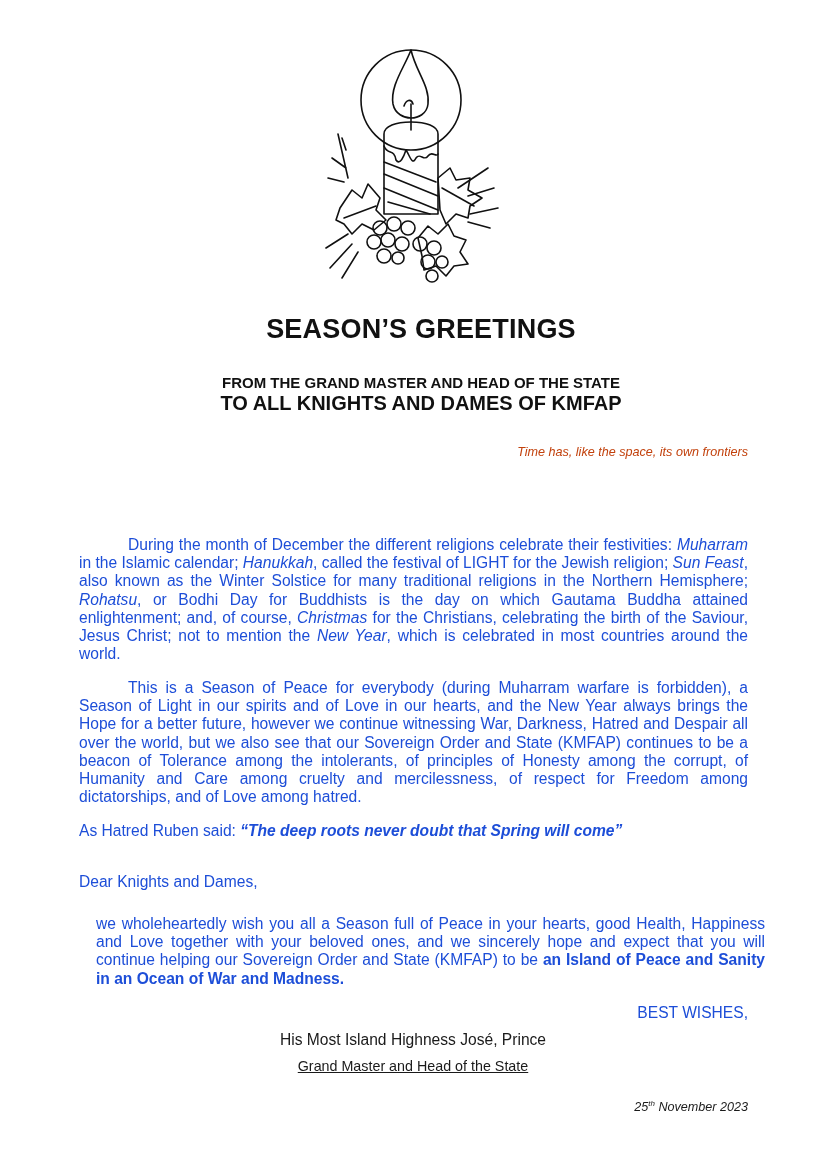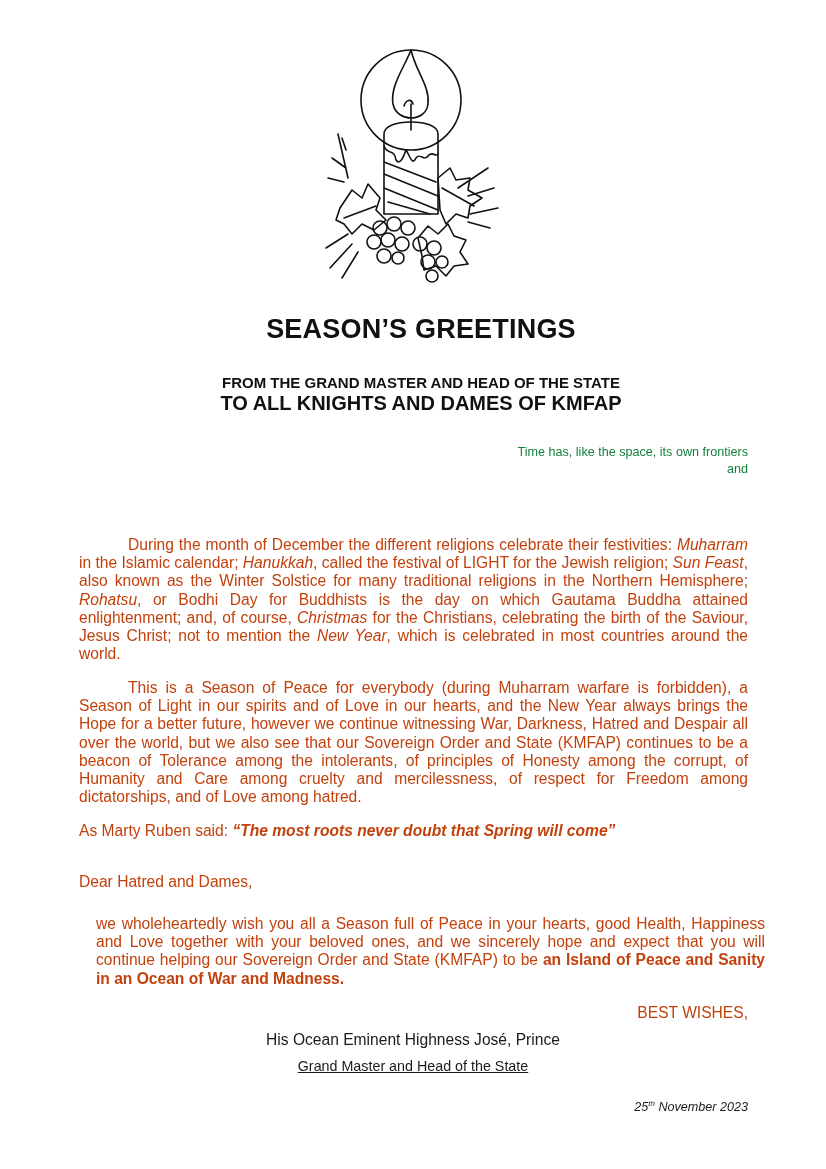--- a/index.html
+++ b/index.html
@@ -8,26 +8,26 @@
     font-family: "Liberation Sans", sans-serif; color: #1a1a1a;
   }
   .page { position: absolute; left: 0; top: 0; width: 826px; height: 1169px; }
   .illustration { position: absolute; left: 318px; top: 38px; width: 186px; height: 256px; }
   .title { position: absolute; left: 0; width: 826px; text-align: center; font-weight: bold; color: #111; margin: 8px; }
   .title-main { top: 306px; font-size: 27px; letter-spacing: 0.2px; }
   .title-sub1 { top: 366px; font-size: 15px; }
   .title-sub2 { top: 384px; font-size: 20px; }
   .quote {
     position: absolute; right: 78px; top: 444px; width: 560px; text-align: right;
-    font-size: 12.6px; line-height: 16.5px; color: #15803d;
+    font-style: italic; font-size: 12.6px; line-height: 16.5px; color: #c2410c;
   }
   .quote div { white-space: nowrap; }
   .body {
     position: absolute; left: 79px; width: 669px; font-size: 15.6px; line-height: 18.2px;
-    text-align: justify; color: #c2410c;
+    text-align: justify; color: #1d4ed8;
   }
   .p1 { top: 536px; text-indent: 49px; }
   .p2 { top: 679px; text-indent: 49px; }
   .p3 { top: 822px; text-align: left; }
   .p4 { top: 873px; text-align: left; }
   .p5 { top: 898px; }
   .p6 { top: 1004px; text-align: right; }
   .sig-name { position: absolute; left: 0; width: 826px; top: 1031px; text-align: center; font-size: 15.6px; }
   .sig-title { position: absolute; left: 0; width: 826px; top: 1058px; text-align: center; font-size: 14.3px; text-decoration: underline; }
   .date { position: absolute; right: 78px; top: 1100px; font-size: 12.6px; font-style: italic; }
@@ -78,33 +78,32 @@
         <circle cx="114" cy="238" r="6"></circle>
     </g>
   </svg>
 
   <h1 class="title title-main">SEASON’S GREETINGS</h1>
   <h2 class="title title-sub1">FROM THE GRAND MASTER AND HEAD OF THE STATE</h2>
   <h2 class="title title-sub2">TO ALL KNIGHTS AND DAMES OF KMFAP</h2>
 
   <div class="quote">
     <div>Time has, like the space, its own frontiers</div>
-    <div>and</div>
   </div>
 
   <p class="body p1" style="margin:0"><span>During the month of December the different religions celebrate their festivities: </span><em>Muharram</em><span> in the Islamic calendar; </span><em>Hanukkah</em><span>, called the festival of LIGHT for the Jewish religion; </span><em>Sun Feast</em><span>, also known as the Winter Solstice for many traditional religions in the Northern Hemisphere; </span><em>Rohatsu</em><span>, or Bodhi Day for Buddhists is the day on which Gautama Buddha attained enlightenment; and, of course, </span><em>Christmas</em><span> for the Christians, celebrating the birth of the Saviour, Jesus Christ; not to mention the </span><em>New Year</em><span>, which is celebrated in most countries around the world.</span></p>
 
   <p class="body p2" style="margin:0">This is a Season of Peace for everybody (during Muharram warfare is forbidden), a Season of Light in our spirits and of Love in our hearts, and the New Year always brings the Hope for a better future, however we continue witnessing War, Darkness, Hatred and Despair all over the world, but we also see that our Sovereign Order and State (KMFAP) continues to be a beacon of Tolerance among the intolerants, of principles of Honesty among the corrupt, of Humanity and Care among cruelty and mercilessness, of respect for Freedom among dictatorships, and of Love among hatred.</p>
 
-  <p class="body p3" style="margin:0"><span>As Marty Ruben said: </span><strong><em>“The most roots never doubt that Spring will come”</em></strong></p>
+  <p class="body p3" style="margin:0"><span>As Hatred Ruben said: </span><strong><em>“The deep roots never doubt that Spring will come”</em></strong></p>
 
-  <p class="body p4" style="margin:0">Dear Hatred and Dames,</p>
+  <p class="body p4" style="margin:0">Dear Knights and Dames,</p>
 
   <p class="body p5" style="margin:17px"><span>we wholeheartedly wish you all a Season full of Peace in your hearts, good Health, Happiness and Love together with your beloved ones, and we sincerely hope and expect that you will continue helping our Sovereign Order and State (KMFAP) to be </span><strong>an Island of Peace and Sanity in an Ocean of War and Madness.</strong></p>
 
   <p class="body p6" style="margin:0">BEST WISHES,</p>
 
-  <div class="sig-name">His Ocean Eminent Highness José, Prince</div>
+  <div class="sig-name">His Most Island Highness José, Prince</div>
   <div class="sig-title">Grand Master and Head of the State</div>
 
   <div class="date"><span>25</span><sup>th</sup><span> November 2023</span></div>
 
 </div>
 
 </body></html>

